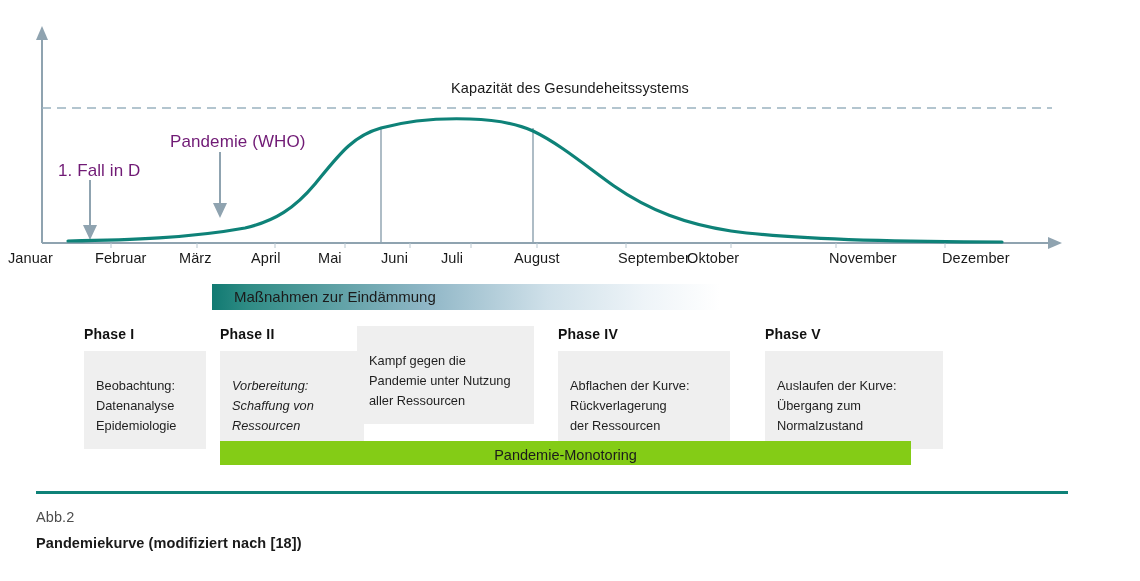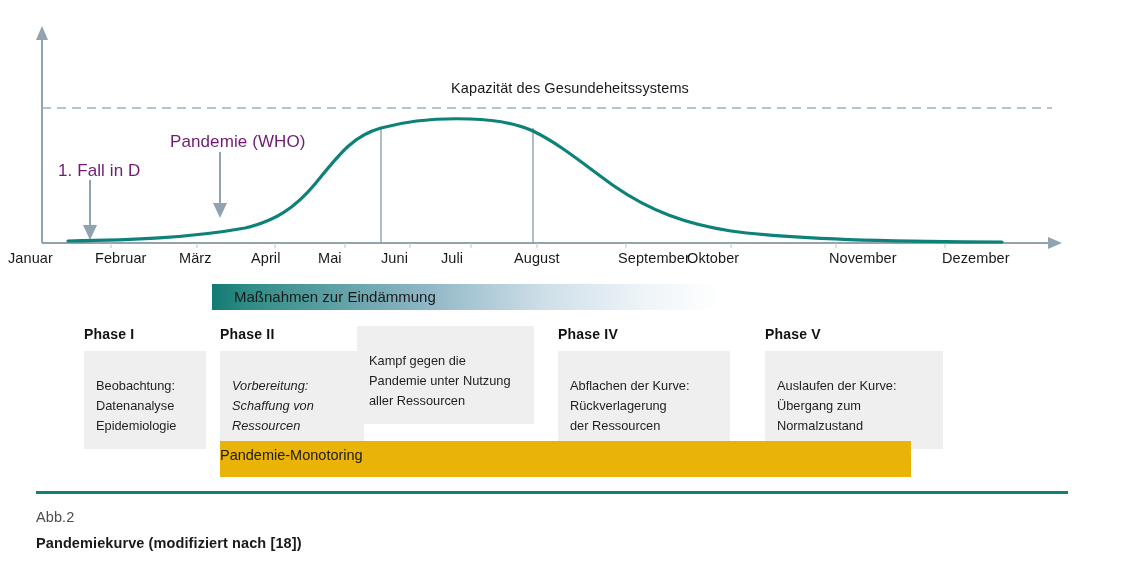--- a/index.html
+++ b/index.html
@@ -53,23 +53,23 @@
   .phase-box{
     background:#efefef;
     font-size:12.8px;line-height:1.58;color:#1f1f1f;
     padding:25px 12px 12px 12px;
     box-sizing:border-box;
   }
   .phase-box span{display:block;white-space:nowrap;}
 
   
   #monitoring-bar{
-    position:absolute;left:220px;top:441px;width:691px;height:36px;
-    background:#eab308;
-    line-height:28px;text-align:left;
+    position:absolute;left:220px;top:441px;width:691px;height:24px;
+    background:#84cc16;
+    line-height:28px;text-align:center;
     font-size:14.5px;color:#1b1b1b;
   }
 
   
   #caption-rule{
     position:absolute;left:36px;top:491px;width:1032px;height:3px;background:#0e8278;
   }
   #caption{position:absolute;left:36px;top:509px;width:800px;}
   #caption-num{font-size:14.5px;color:#4d4d4d;letter-spacing:0.1px;}
   #caption-title{

